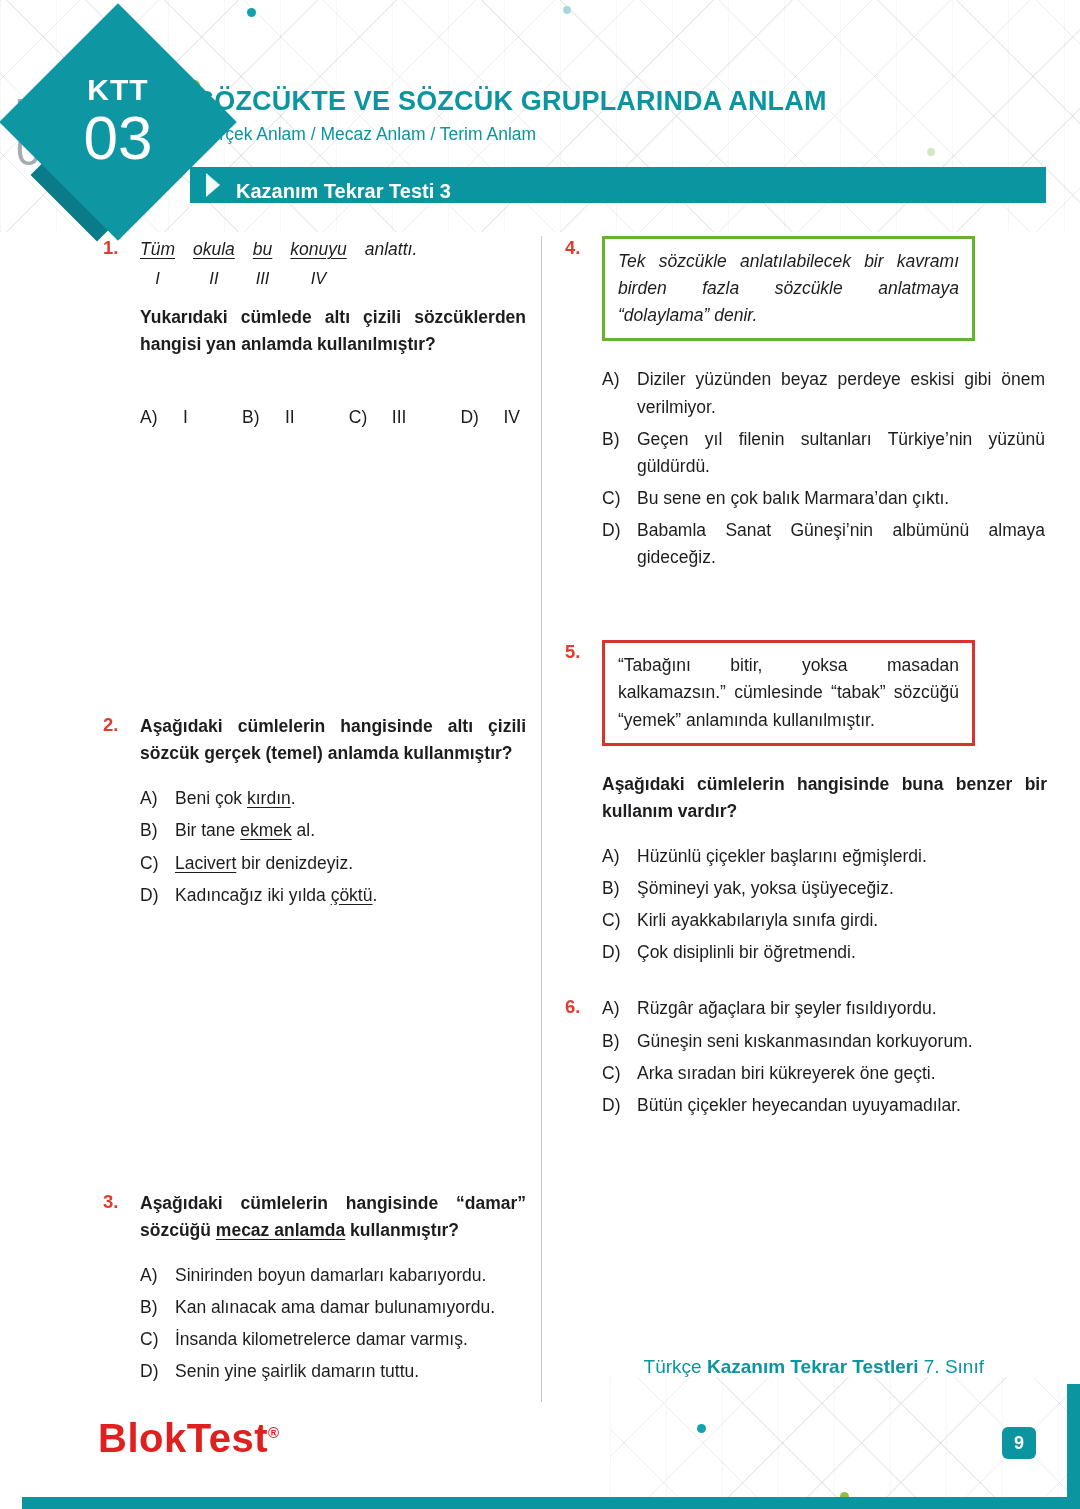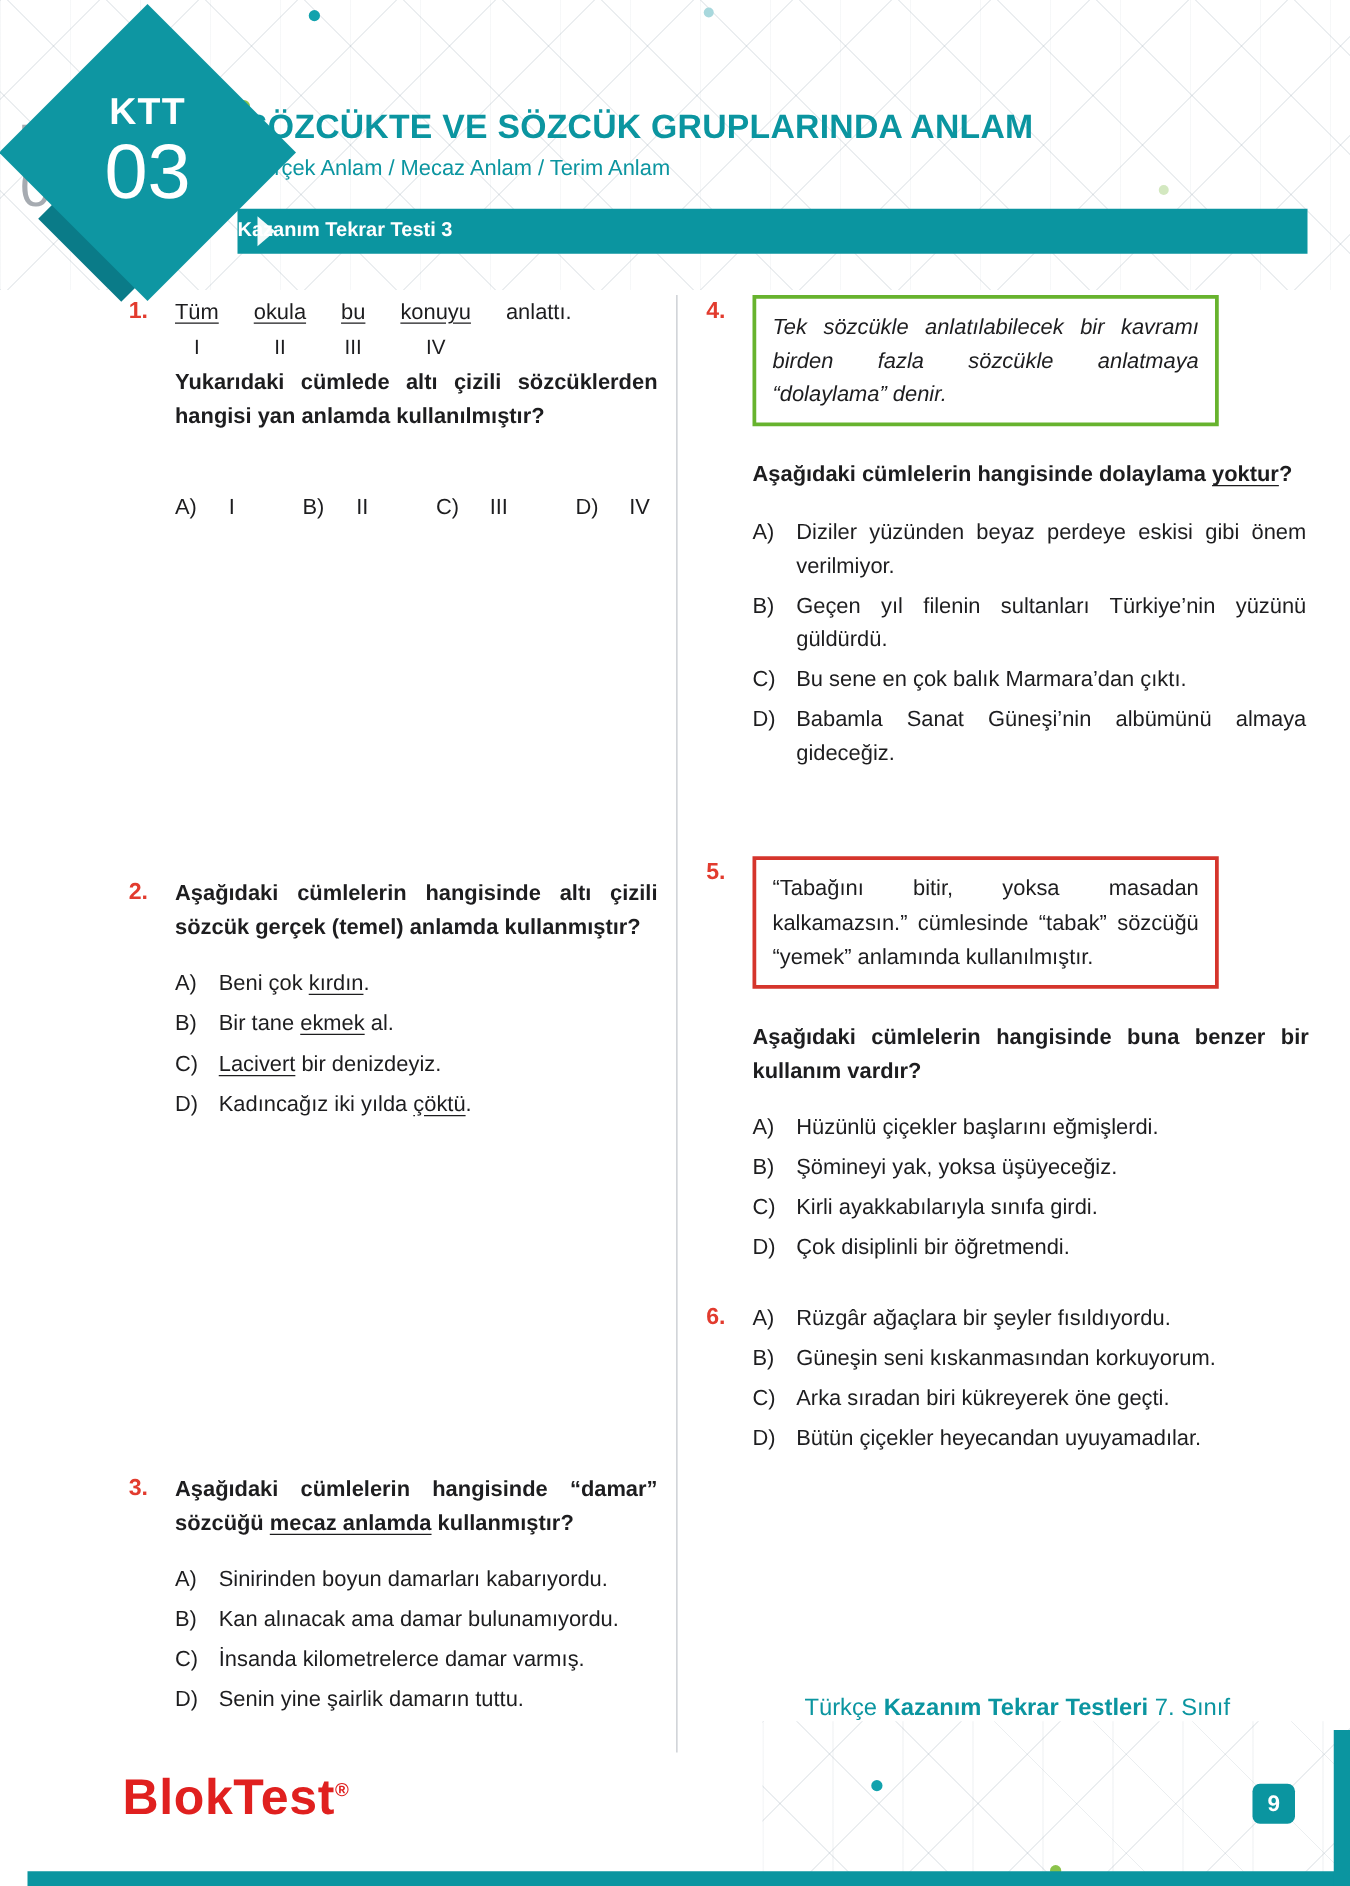--- a/index.html
+++ b/index.html
@@ -34,21 +34,21 @@
   .ghost-badge .g1{font-size:27px;font-weight:bold;letter-spacing:1px;}
   .ghost-badge .g2{font-size:46px;margin-top:3px;}
   .diamond-dark{position:absolute;left:50px;top:128px;width:94px;height:94px;background:#0a7b88;transform:rotate(45deg);z-index:2;}
   .diamond{position:absolute;left:34px;top:38px;width:168px;height:168px;background:#0e96a2;transform:rotate(45deg);z-index:3;}
   .diamond .inner{transform:rotate(-45deg);width:100%;height:100%;display:flex;flex-direction:column;align-items:center;justify-content:center;color:#fff;}
   .diamond .kt{font-size:30px;font-weight:bold;letter-spacing:1px;line-height:1;}
   .diamond .dnum{font-size:62px;line-height:1;margin-top:2px;font-weight:normal;}
   .title-block{position:absolute;left:196px;top:86px;z-index:2;}
   .page-title{color:var(--teal);font-size:27px;font-weight:bold;letter-spacing:0.2px;}
   .page-subtitle{color:var(--teal);font-size:17.5px;margin-top:7px;}
-  .banner{position:absolute;left:190px;top:167px;width:856px;height:36px;background:var(--teal);z-index:2;display:flex;align-items:center;color:#fff;font-weight:bold;font-size:16px;}
+  .banner{position:absolute;left:190px;top:167px;width:856px;height:36px;background:var(--teal);z-index:2;display:flex;align-items:flex-end;color:#fff;font-weight:bold;font-size:20px;padding-left:46px;}
   .banner-arrow{position:absolute;left:16px;top:6px;width:0;height:0;border-left:14px solid rgba(255,255,255,0.95);border-top:12px solid transparent;border-bottom:12px solid transparent;}
 
   
   .columns{position:absolute;left:103px;top:236px;width:944px;display:flex;z-index:2;}
   #col-left{width:438px;}
   .divider{width:1px;background:#c3c8cd;height:1166px;}
   #col-right{flex:1;padding-left:23px;}
 
   .question{display:flex;}
   .q-num{width:37px;flex:none;color:var(--accent-red);font-weight:bold;font-size:18.5px;padding-top:1px;}
@@ -56,21 +56,21 @@
   #col-left .q-body{max-width:386px;}
   .q2{margin-top:282px;}
   .q3{margin-top:276px;}
   .q5{margin-top:64px;}
   .q6{margin-top:24px;}
 
   .q-box{border:3px solid #888;padding:9px 13px;width:373px;margin-bottom:25px;text-align:justify;}
   .q-stem{font-weight:bold;margin-bottom:18px;text-align:justify;}
   .u{text-decoration:underline;text-underline-offset:3px;}
 
-  .word-row{display:flex;gap:28px;margin-bottom:0;}
+  .word-row{display:flex;gap:18px;margin-bottom:12px;font-style:italic;}
   .word-cell{text-align:center;}
   .word-cell .numeral{font-size:16.5px;margin-top:3px;}
 
   .opts-list .opt{display:flex;margin-bottom:5px;}
   .opt-label{flex:none;width:35px;}
   .opt-text{flex:1;text-align:justify;padding-right:2px;}
   .opts-row{display:flex;justify-content:space-between;margin-top:46px;padding-right:4px;}
   .opts-row .opt{display:flex;gap:8px;}
 
   
@@ -214,21 +214,20 @@
             </div>
           </div>
         </div>
       </section>
     <div class="divider"></div>
     <section class="col" id="col-right">
         <div class="question q4">
           <div class="q-num">4.</div>
           <div class="q-body">
             <div class="q-box" style="border-color: rgb(103, 179, 46); font-style: italic;"><span>Tek sözcükle anlatılabilecek bir kavramı birden fazla sözcükle anlatmaya “dolaylama” denir.</span></div>
-            <div class="q-stem"><span>Aşağıdaki cümlelerin hangisinde dolaylama </span><span class="u">yoktur</span><span>?</span></div>
             <div class="opts-list">
               <div class="opt">
                 <span class="opt-label">A)</span>
                 <span class="opt-text"><span>Diziler yüzünden beyaz perdeye eskisi gibi önem verilmiyor.</span></span>
               </div>
               <div class="opt">
                 <span class="opt-label">B)</span>
                 <span class="opt-text"><span>Geçen yıl filenin sultanları Türkiye’nin yüzünü güldürdü.</span></span>
               </div>
               <div class="opt">

